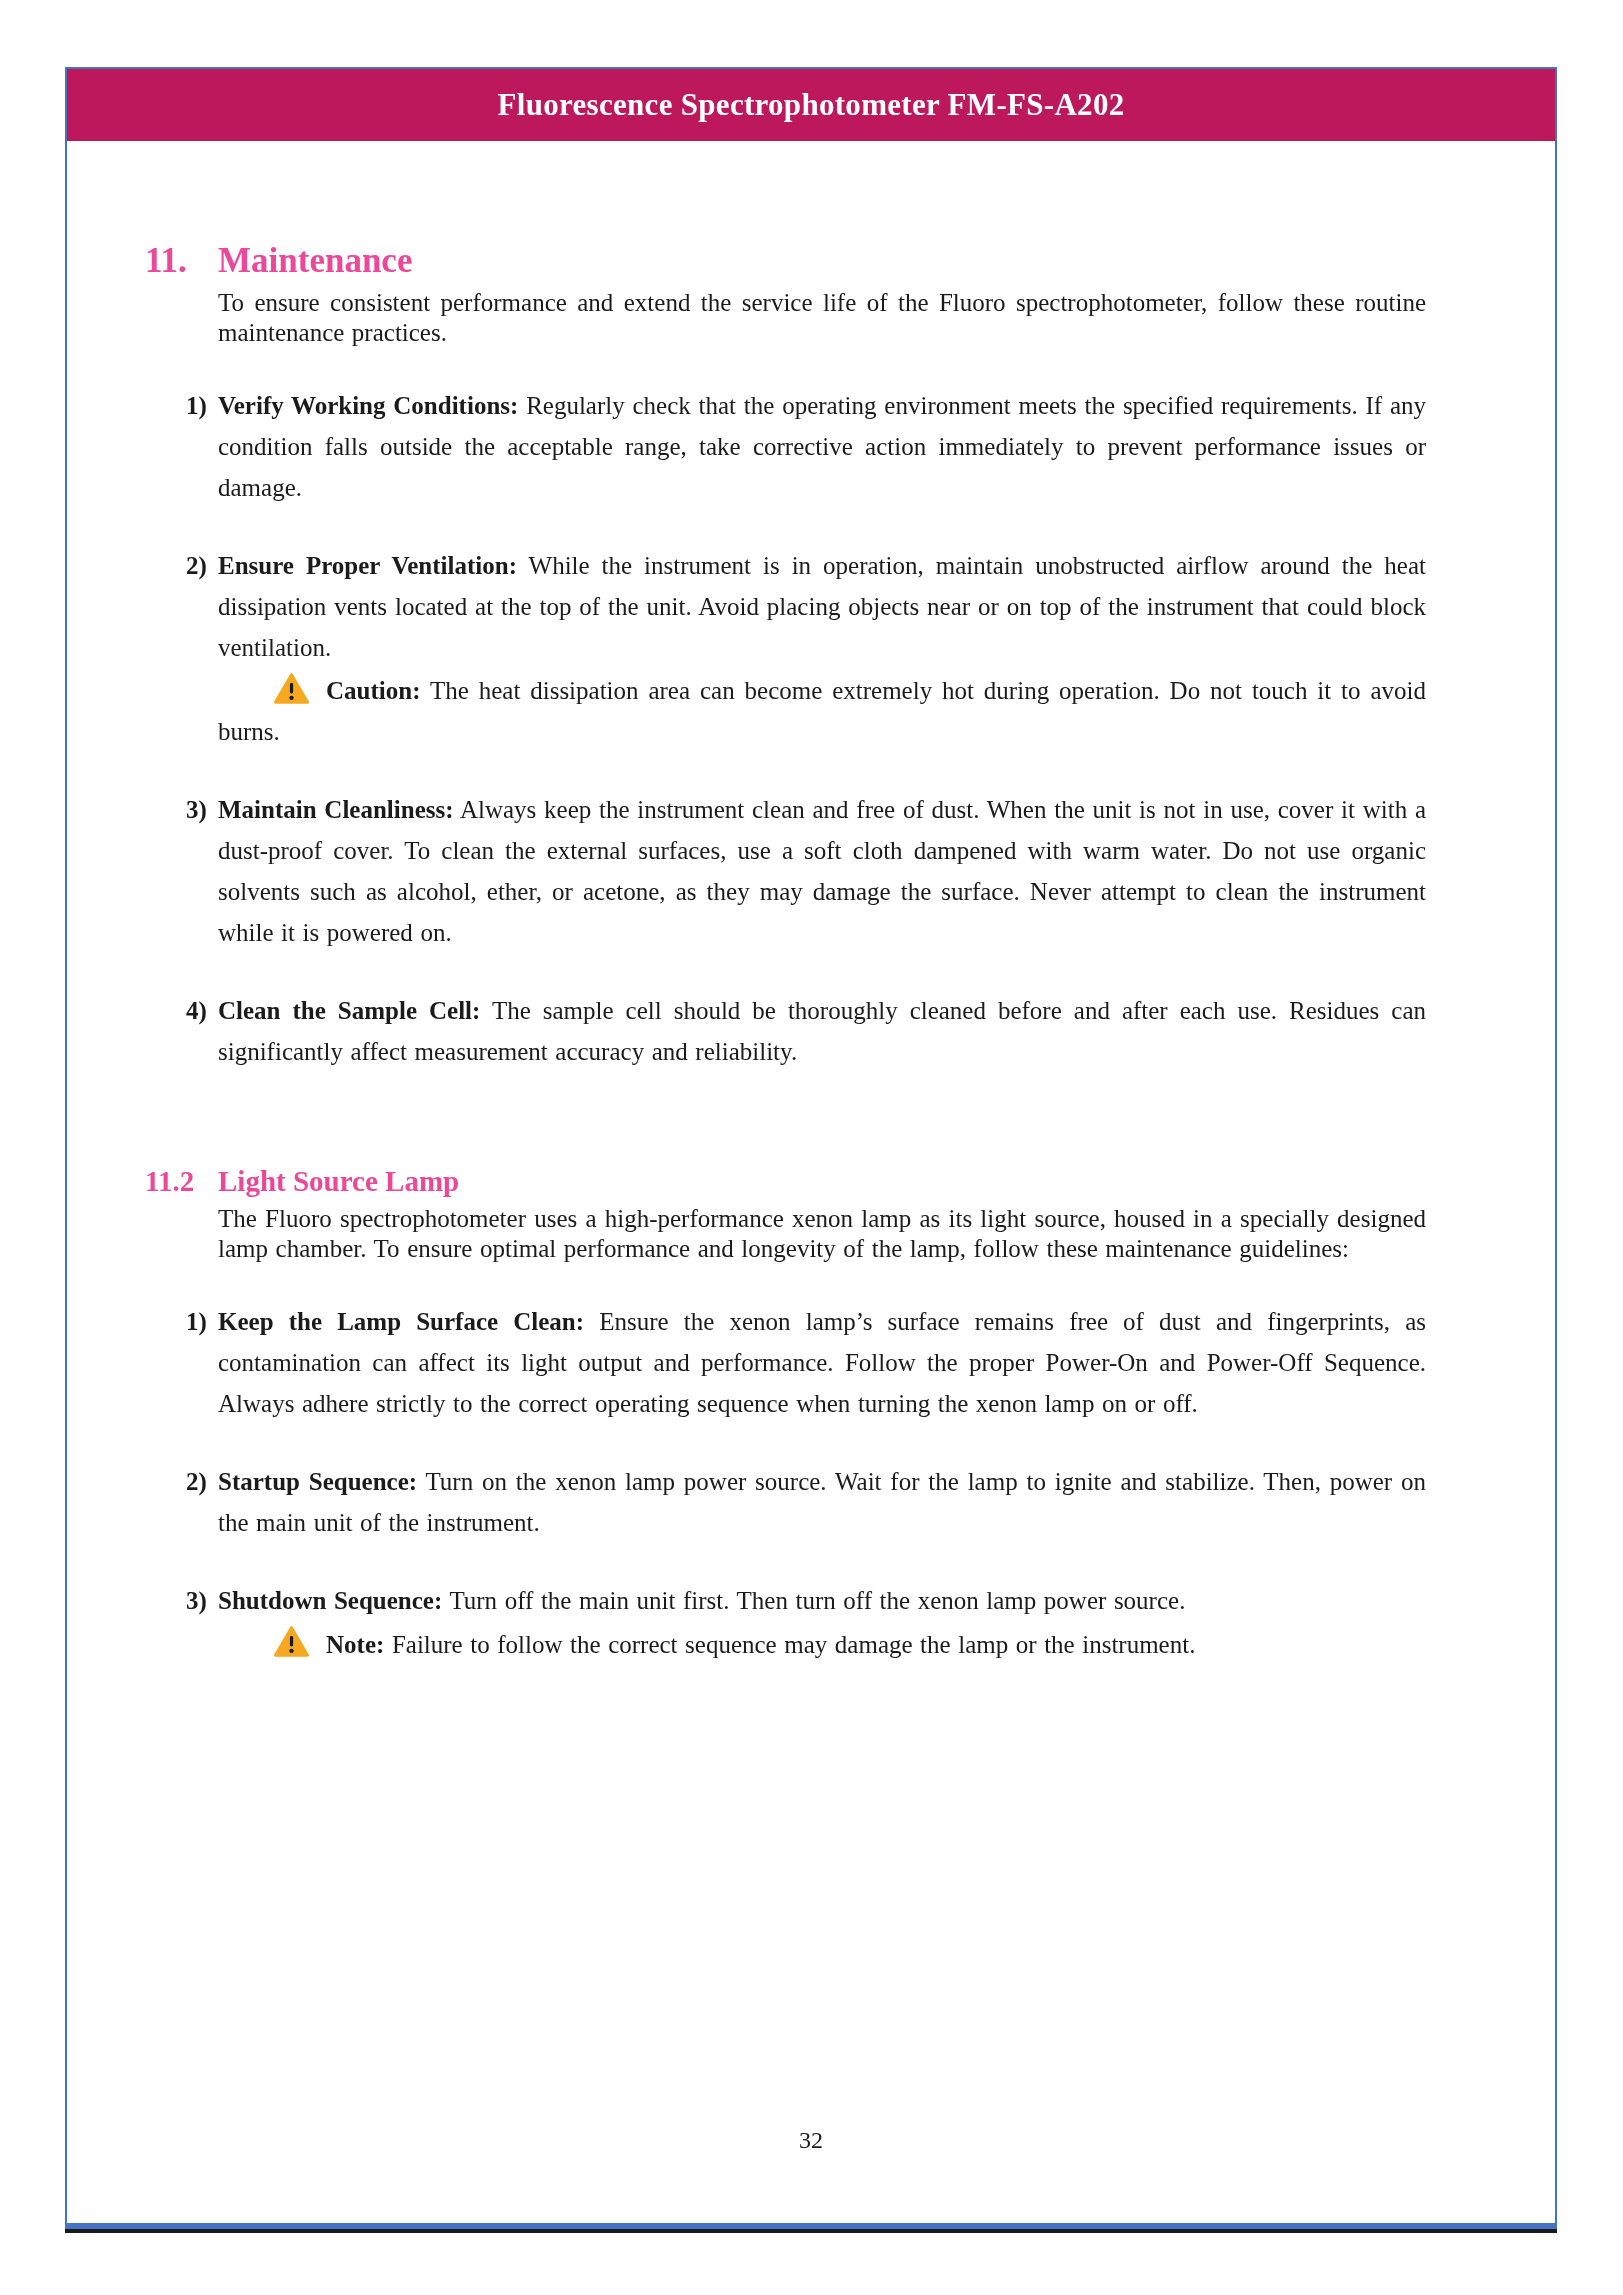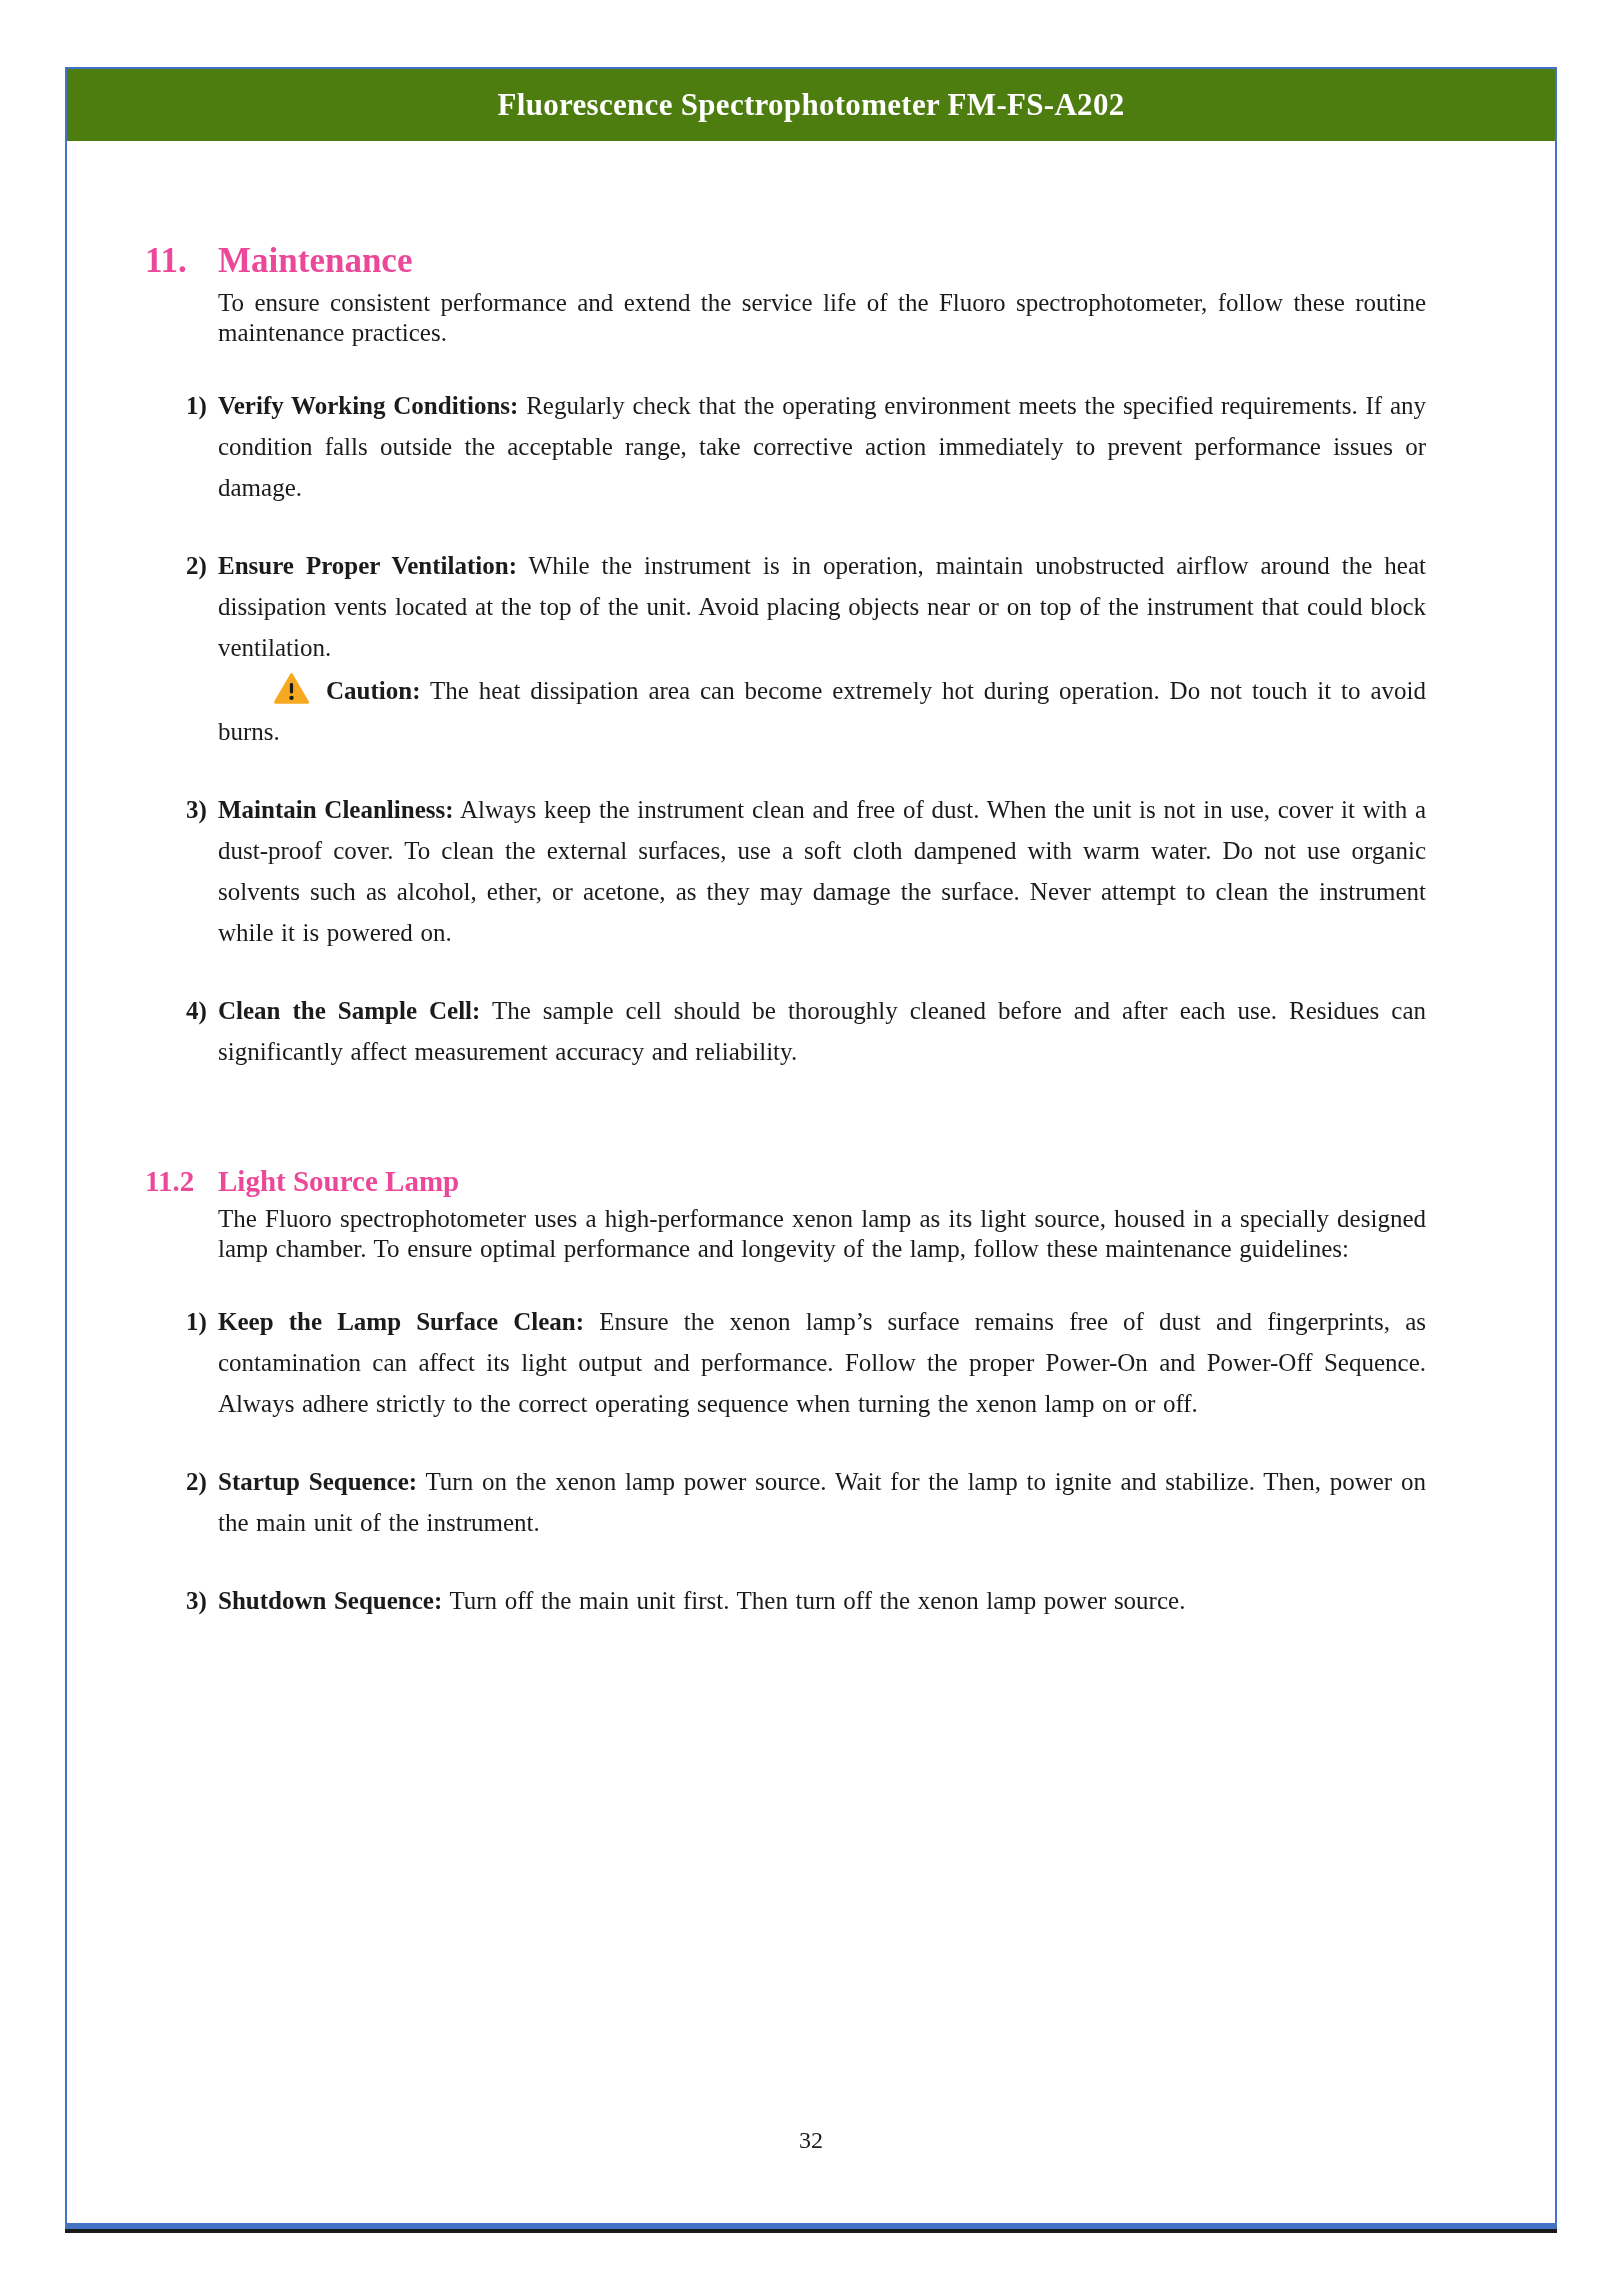--- a/index.html
+++ b/index.html
@@ -5,21 +5,21 @@
   html,body{margin:0;padding:0;}
   body{
     width:1623px;height:2295px;position:relative;background:#ffffff;
     font-family:"Liberation Serif","DejaVu Serif",serif;color:#1b1b1b;
   }
   .page-frame{
     position:absolute;left:65px;top:67px;width:1492px;height:2166px;
     border:2px solid #4472C4;box-sizing:border-box;background:#ffffff;
   }
   .header-bar{
-    height:72px;background:#4d7c0f;display:flex;align-items:center;justify-content:center;
+    height:72px;background:#be185d;display:flex;align-items:center;justify-content:center;
   }
   .header-title{
     color:#ffffff;font-size:31px;font-weight:bold;letter-spacing:0.3px;
   }
   .content{padding:0 129px 0 0;}
   .hrow{display:flex;align-items:baseline;color:#ec4899;font-weight:bold;}
   .h1row{margin-top:97px;font-size:35px;line-height:46px;}
   .h2row{margin-top:26px;font-size:29px;line-height:38px;}
   .h2row.sec2{margin-top:90px;}
   .h-num{flex:0 0 73px;margin-left:78px;}
@@ -127,20 +127,25 @@
       <span class="item-num">2)</span>
       <div class="item-body">
         <p class="item-text"><b class="item-label">Startup Sequence:</b> <span>Turn on the xenon lamp power source. Wait for the lamp to ignite and stabilize. Then, power on the main unit of the instrument.</span></p>
       </div>
     </div>
 
     <div class="item">
       <span class="item-num">3)</span>
       <div class="item-body">
         <p class="item-text"><b class="item-label">Shutdown Sequence:</b> <span>Turn off the main unit first. Then turn off the xenon lamp power source.</span></p>
+        <p class="warning"><span class="warn-icon"><svg viewBox="0 0 24 22" xmlns="http://www.w3.org/2000/svg">
+                <path d="M12 1.5 L23 20.5 L1 20.5 Z" fill="#F6A820" stroke="#F6A820" stroke-width="2" stroke-linejoin="round"></path>
+                <rect x="10.9" y="7.2" width="2.2" height="7.2" rx="1" fill="#1a1a1a"></rect>
+                <circle cx="12" cy="17.4" r="1.5" fill="#1a1a1a"></circle>
+              </svg></span><b class="warn-label">Note:</b> <span>Failure to follow the correct sequence may damage the lamp or the instrument.</span></p>
       </div>
     </div>
 
   </div>
 
   <div class="page-number">32</div>
   <div class="footer-bar"></div>
 </div>
 
 

